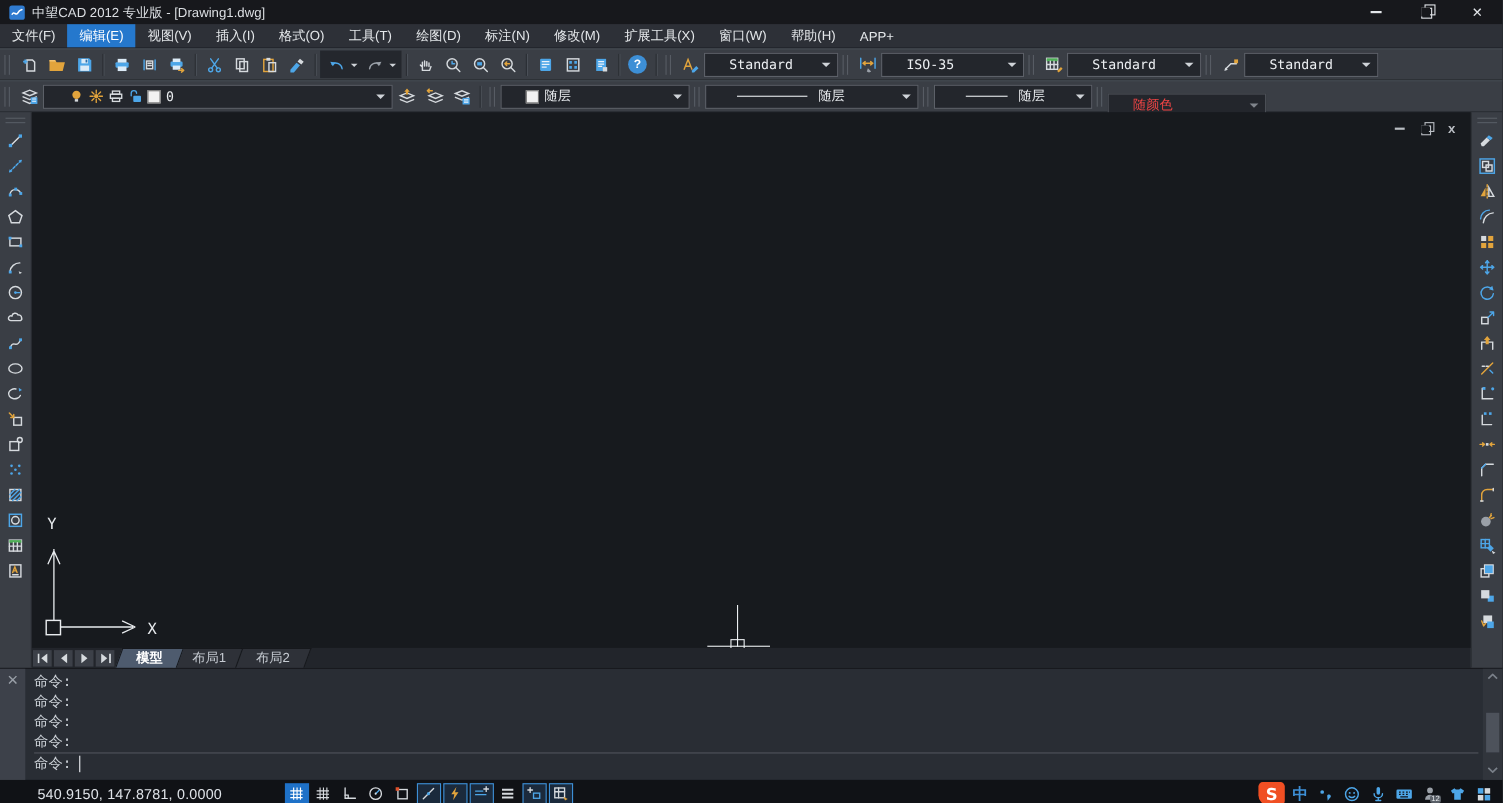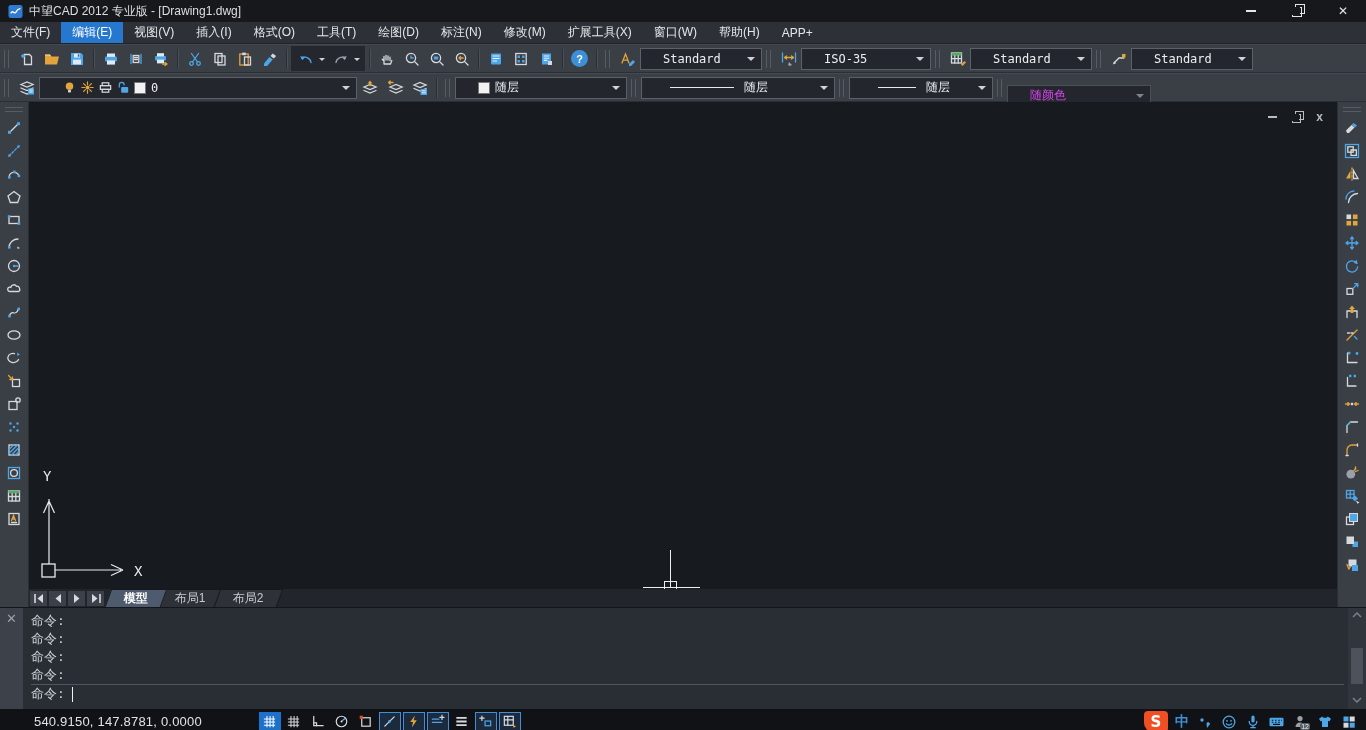--- a/index.html
+++ b/index.html
@@ -29,21 +29,21 @@
   .grip{width:3px;height:18px;border-left:1px solid #575c64;border-right:1px solid #575c64;margin:0 5px 0 4px;}
   .sep{width:1px;height:20px;background:#2b2e34;box-shadow:1px 0 0 #4b5058;margin:0 4px;}
   .tb{width:25px;height:24px;display:flex;align-items:center;justify-content:center;flex:0 0 auto;}
   .dark{background:#24272d;display:flex;align-items:center;height:25px;padding:0 2px;}
   .car{width:0;height:0;border:3.5px solid transparent;border-top-color:#cfd3d8;margin:4px 3px 0 1px;}
   .cb{height:20px;background:#23262c;border:1px solid #5c6068;display:flex;align-items:center;padding:0 2px 0 22px;color:#eceff2;flex:0 0 auto;}
   .cv{font-family:"DejaVu Sans Mono",monospace;font-size:12px;white-space:nowrap;}
   .cvz{font-family:"Liberation Sans",sans-serif;font-size:12px;white-space:nowrap;}
   .ca{margin-left:auto;width:16px;display:flex;justify-content:center;}
   .ca i{width:0;height:0;border:4px solid transparent;border-top-color:#cfd3d8;margin-top:4px;}
-  .cb.dis{color:#d946ef;border-color:#4a4e55;margin-top:16px;}
+  .cb.dis{color:#ef4444;border-color:#4a4e55;margin-top:16px;}
   .cb.dis .ca i{border-top-color:#80858c;}
   .swatch{width:10px;height:10px;background:#f2f2f2;border:1px solid #777;margin-right:5px;flex:0 0 auto;}
   .ltline{height:0;border-top:1.6px solid #e8ebee;width:64px;margin:0 10px 0 6px;flex:0 0 auto;}
   .ltline.short{width:38px;}
   .lico{margin-right:3px;flex:0 0 auto;}
   
   .main{display:flex;height:505px;}
   .side{width:28px;background:#3a3e45;display:flex;flex-direction:column;align-items:center;flex:0 0 auto;}
   .side-l{border-right:1px solid #2b2e34;}
   .side-r{border-left:1px solid #2b2e34;}

